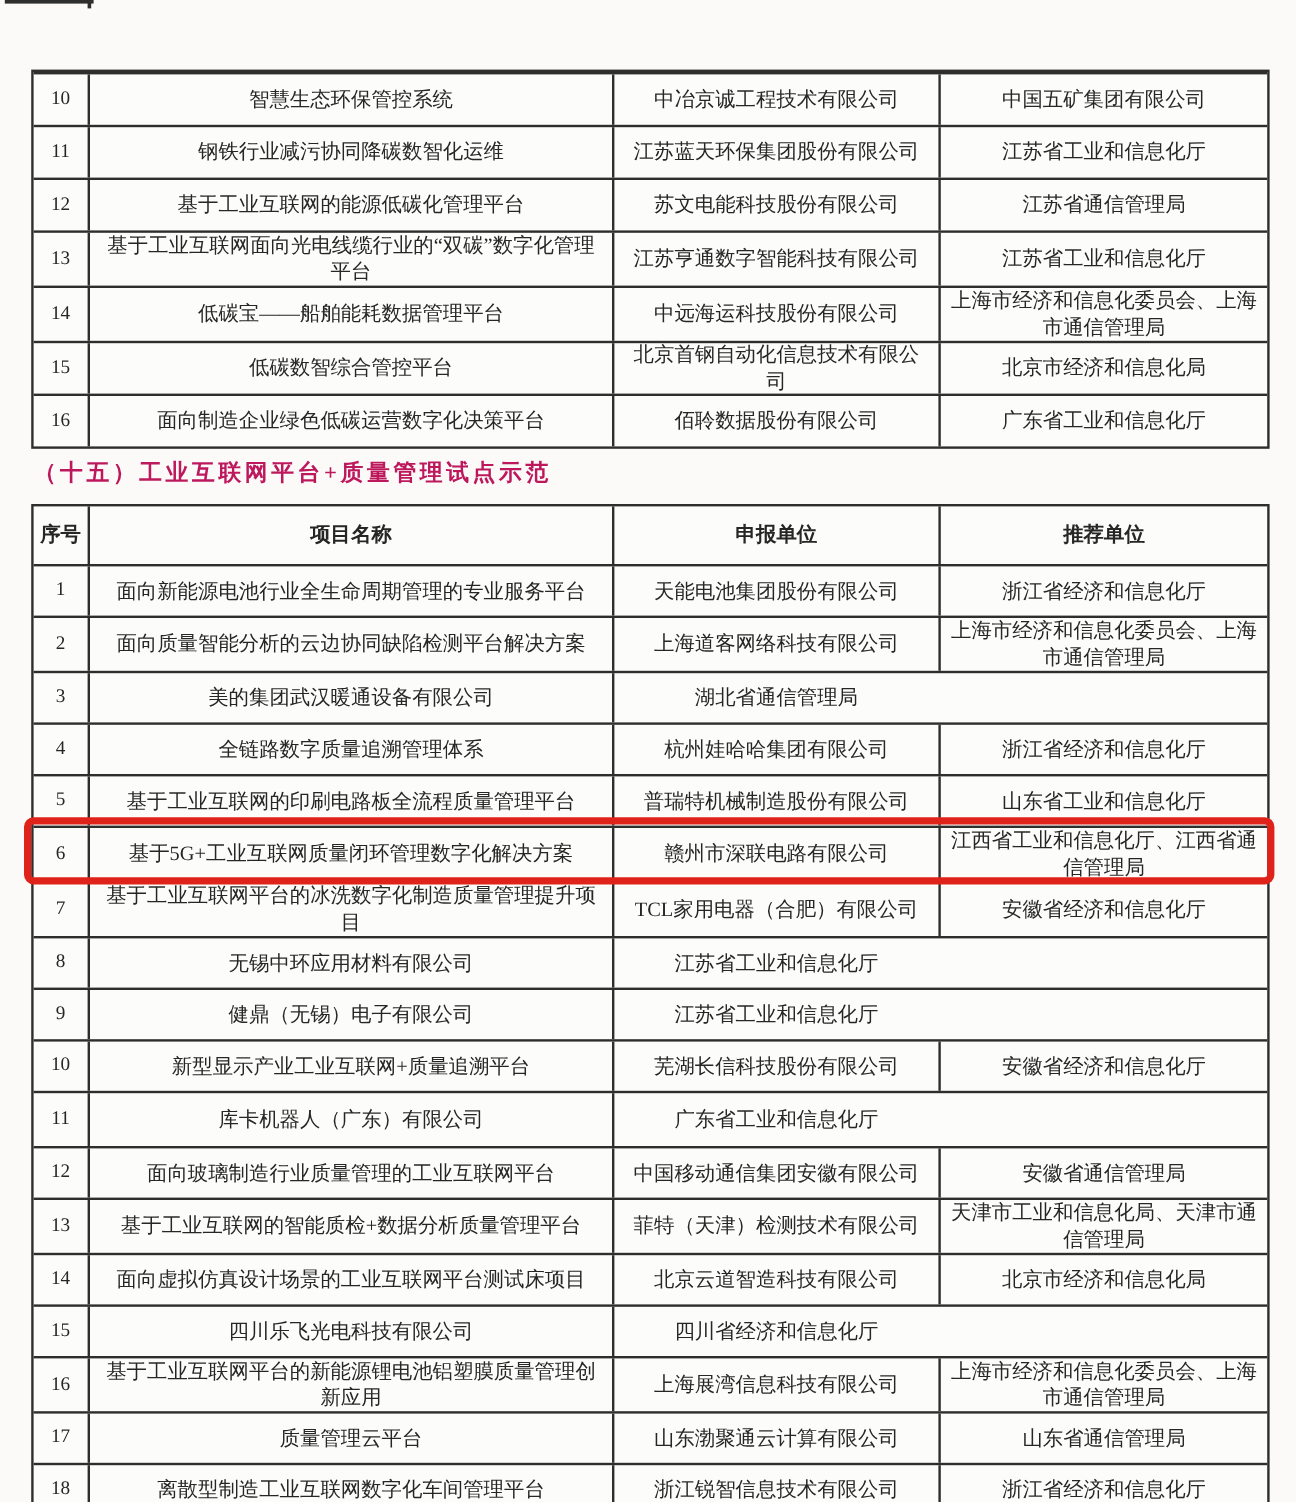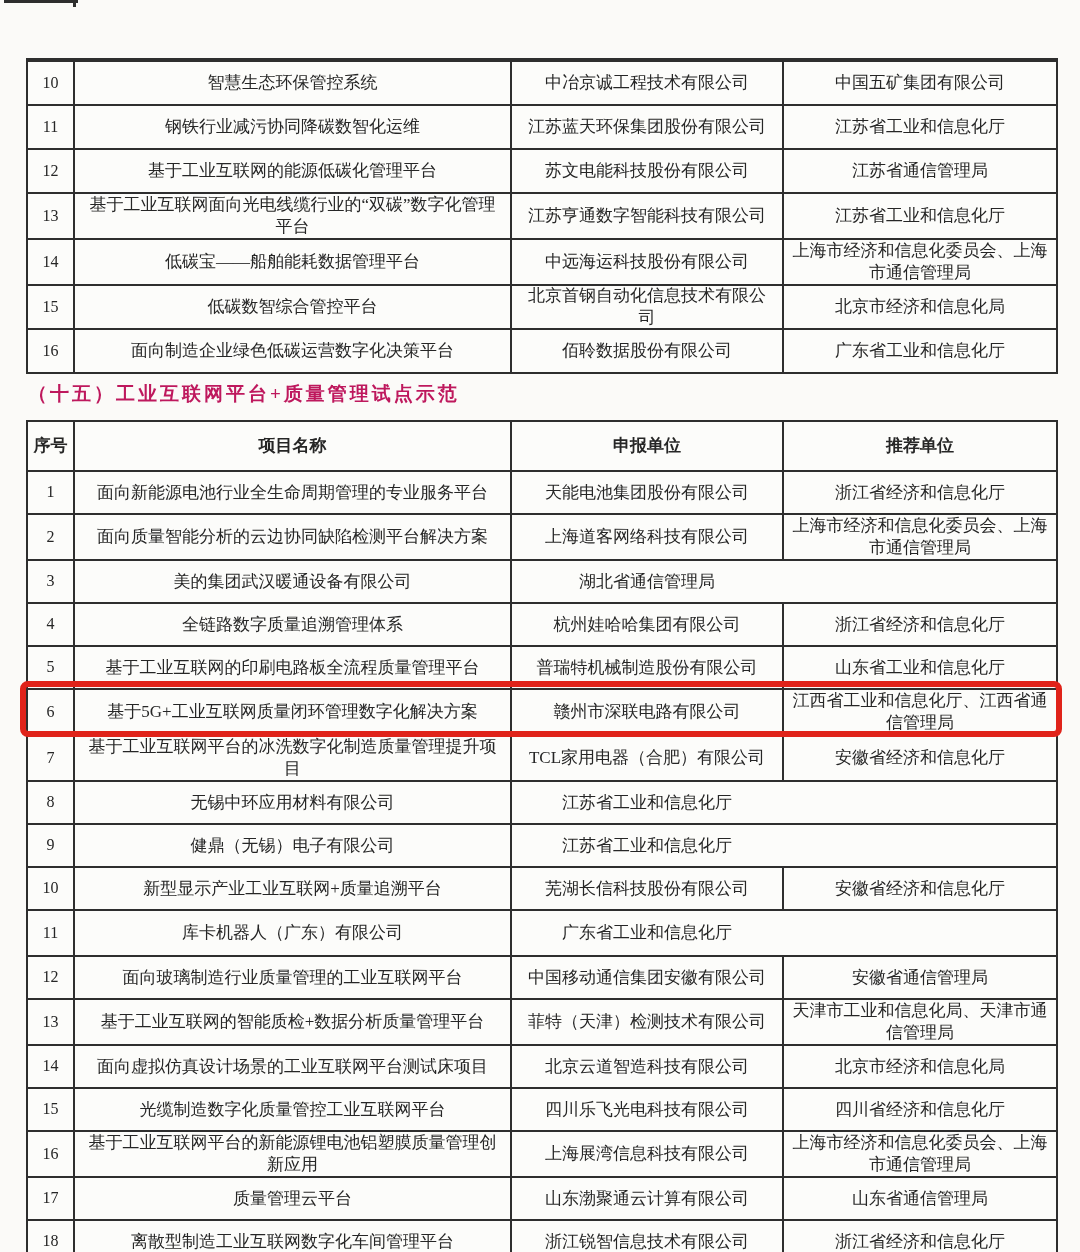--- a/index.html
+++ b/index.html
@@ -200,21 +200,20 @@
       <div class="cell">天津市工业和信息化局、天津市通信管理局</div>
     </div>
       <div class="row">
       <div class="cell">14</div>
       <div class="cell">面向虚拟仿真设计场景的工业互联网平台测试床项目</div>
       <div class="cell">北京云道智造科技有限公司</div>
       <div class="cell">北京市经济和信息化局</div>
     </div>
       <div class="row">
       <div class="cell">15</div>
-      <div class="cell">光缆制造数字化质量管控工业互联网平台</div>
       <div class="cell">四川乐飞光电科技有限公司</div>
       <div class="cell">四川省经济和信息化厅</div>
     </div>
       <div class="row">
       <div class="cell">16</div>
       <div class="cell">基于工业互联网平台的新能源锂电池铝塑膜质量管理创新应用</div>
       <div class="cell">上海展湾信息科技有限公司</div>
       <div class="cell">上海市经济和信息化委员会、上海市通信管理局</div>
     </div>
       <div class="row">

